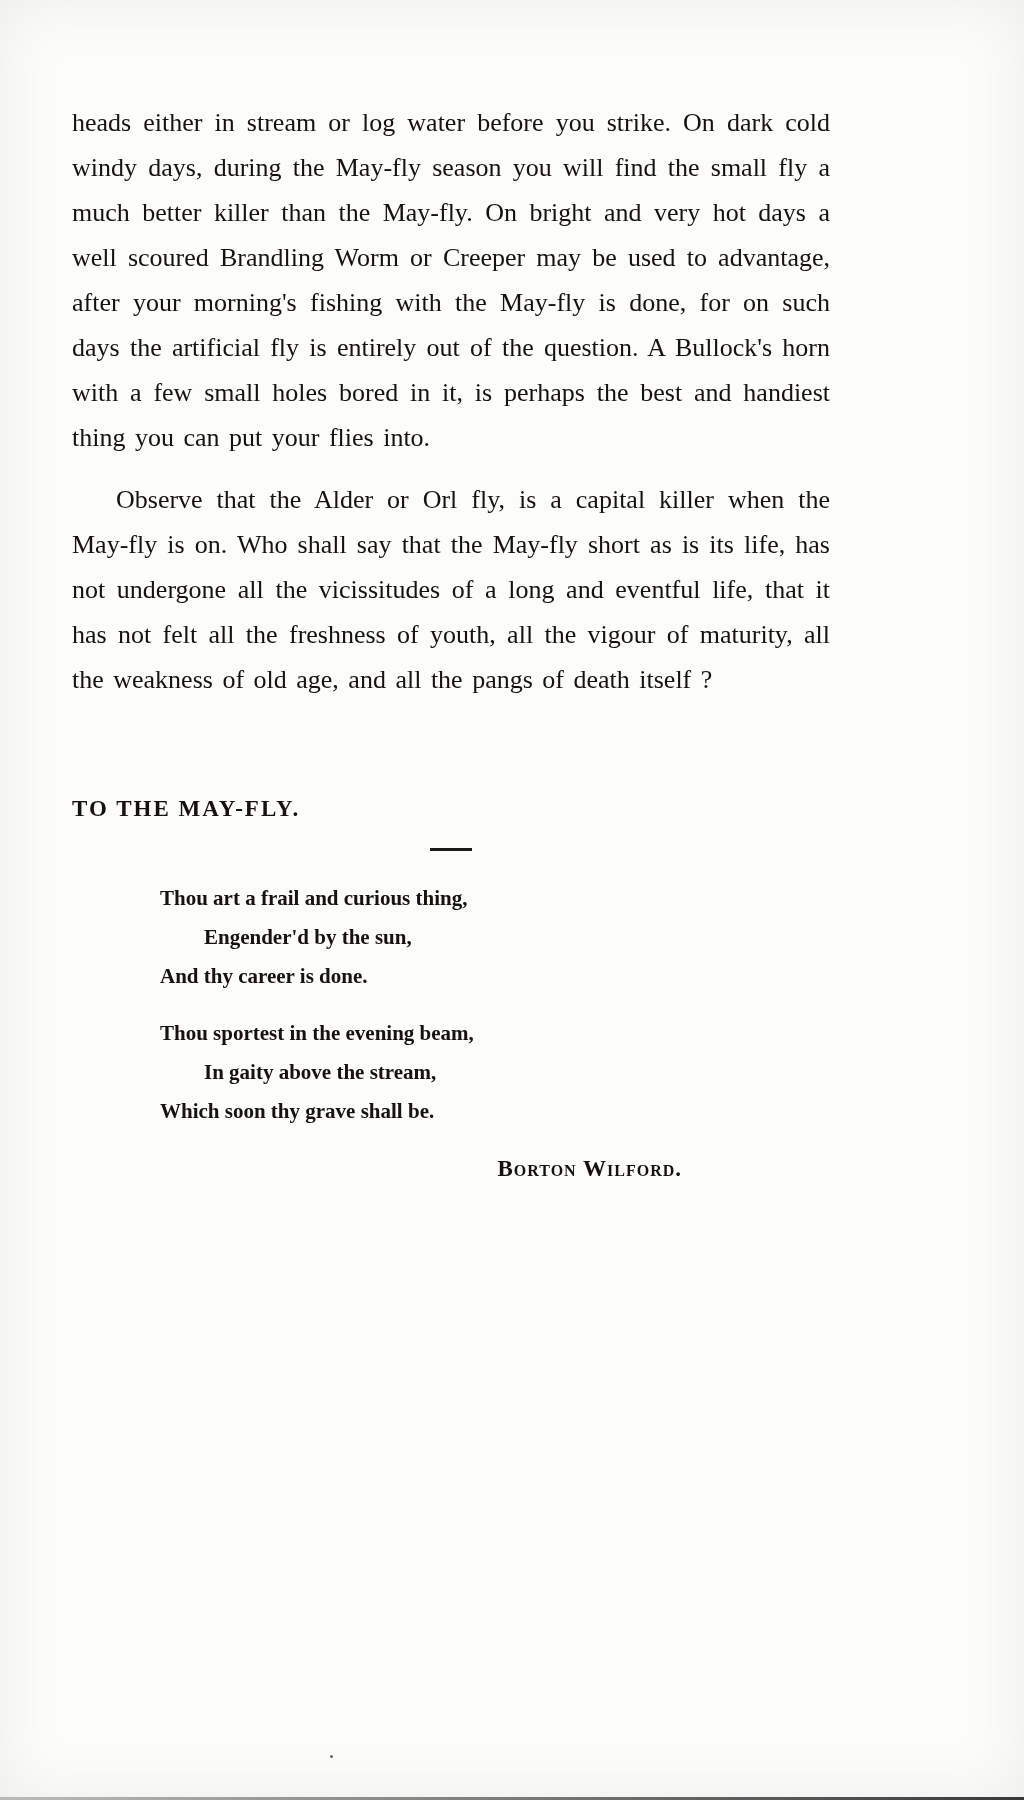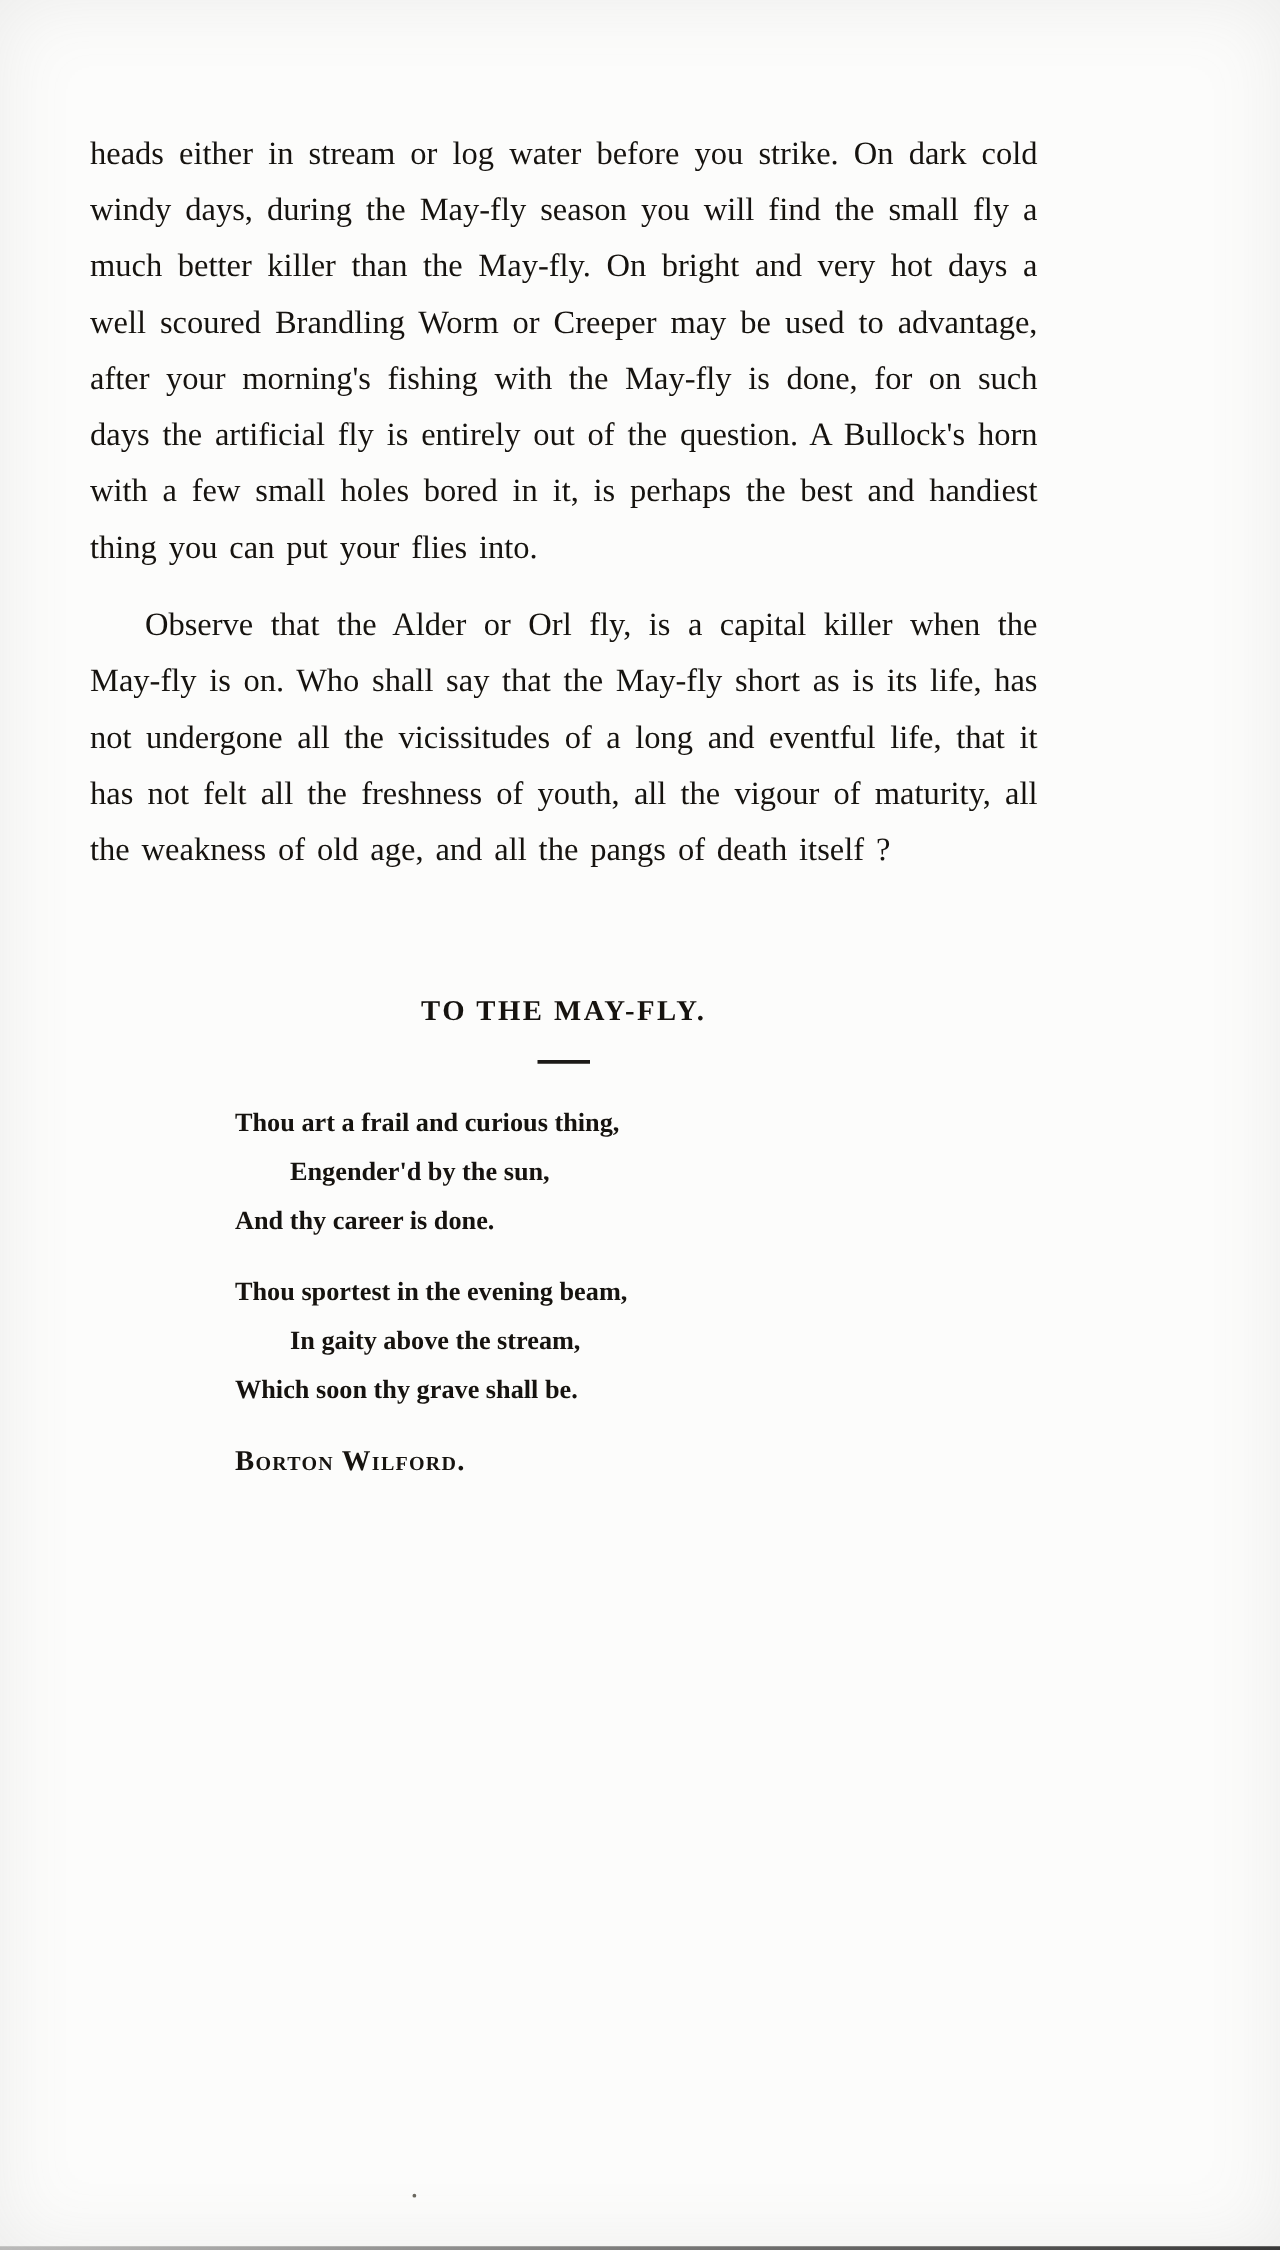--- a/index.html
+++ b/index.html
@@ -58,49 +58,50 @@
   }
   .body-text p + p {
     text-indent: 44px;
     margin-top: 17px;
   }
   .poem-section {
     margin-top: 94px;
   }
   .poem-title {
     margin: 0;
-    text-align: center;
+    text-align: left;
     font-size: 23px;
     font-weight: 700;
     letter-spacing: 2px;
   }
   .poem-divider {
     width: 42px;
     height: 3px;
     background: #1c1a17;
     margin: 26px auto 28px auto;
     border: none;
   }
   .poem {
     width: 522px;
-    margin-left: 116px;
+    margin-left: 88px;
     font-size: 21px;
     font-weight: 600;
     line-height: 39px;
   }
   .stanza {
     margin: 0 0 18px 0;
   }
   .poem-line {
     white-space: nowrap;
   }
   .stanza .poem-line:nth-child(even) {
     padding-left: 44px;
   }
   .poem-signature {
+    text-align: right;
     font-variant: small-caps;
     font-weight: 700;
     font-size: 23px;
     letter-spacing: 1px;
     margin-top: 2px;
   }
   .scan-dot {
     position: absolute;
     left: 330px;
     bottom: 42px;

